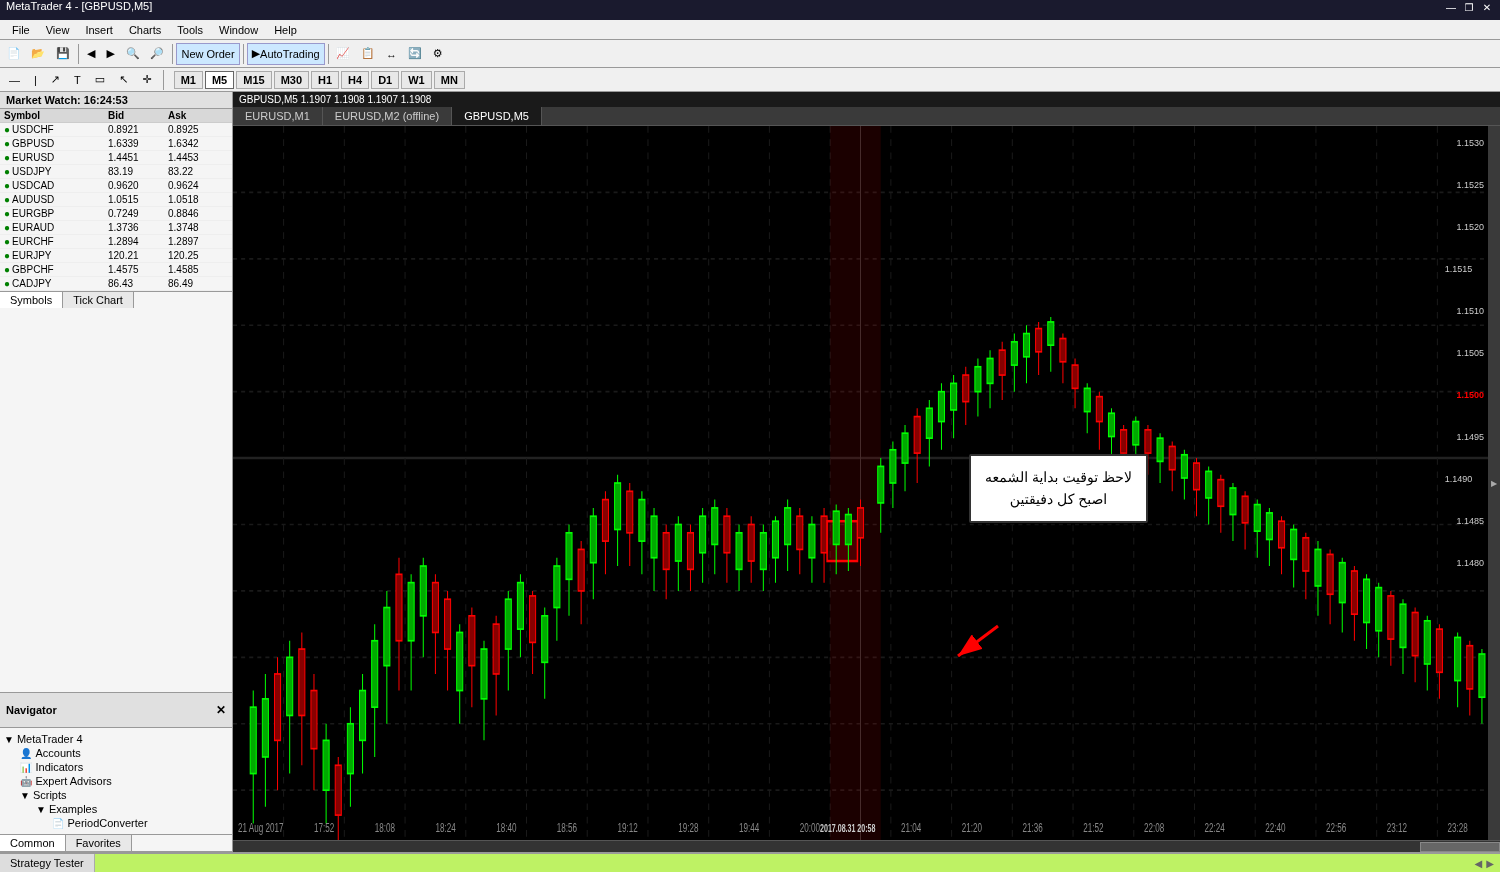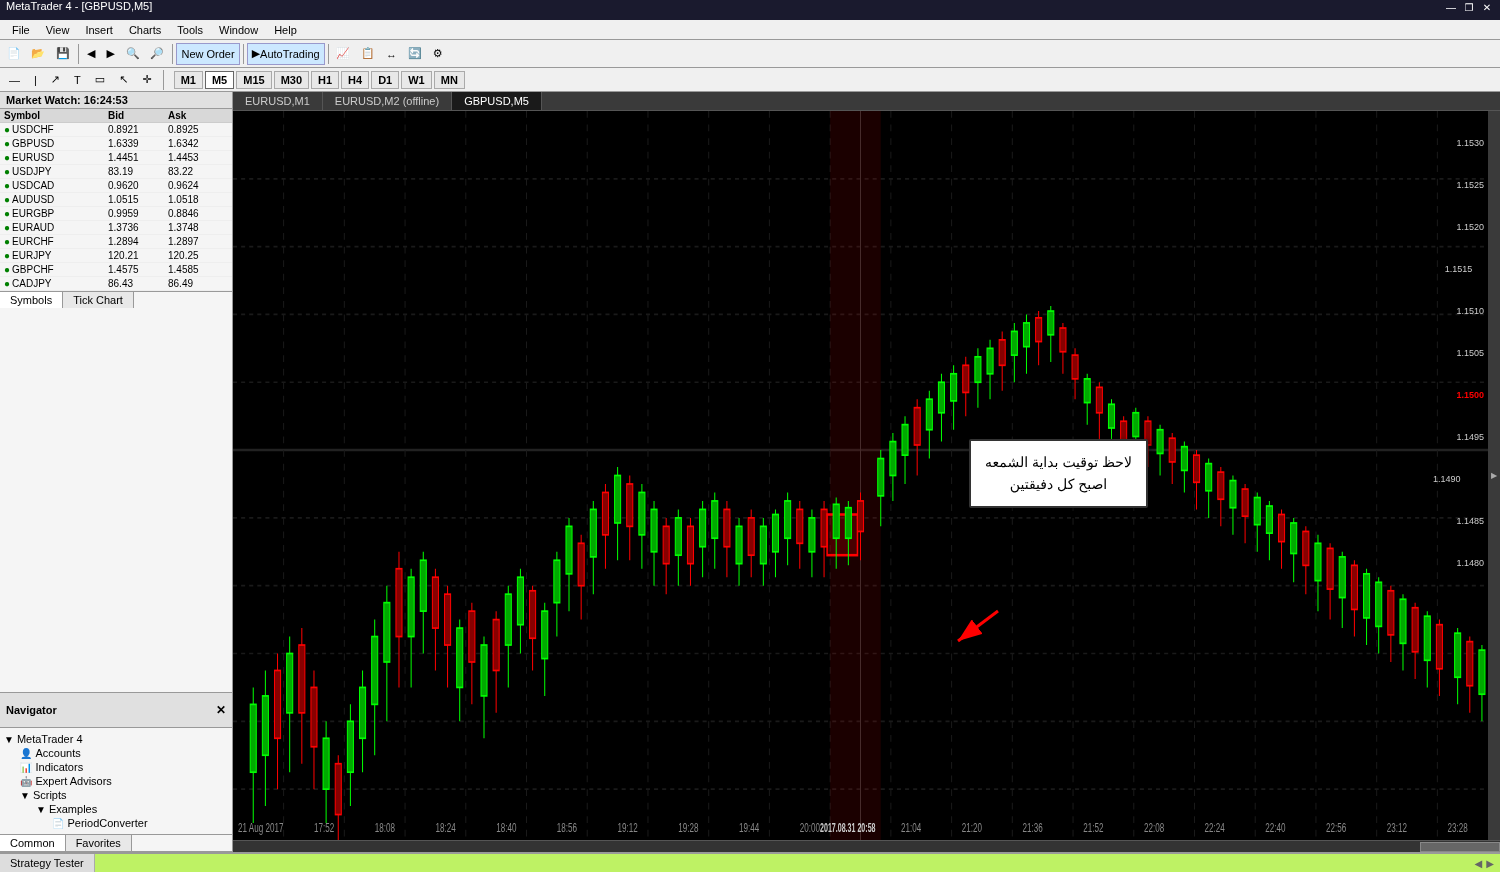--- a/index.html
+++ b/index.html
@@ -410,21 +410,21 @@
     <span class="bid">0.9620</span>
     <span class="ask">0.9624</span>
   </div>
           <div class="mw-row">
     <span><span class="mw-dot">●</span>AUDUSD</span>
     <span class="bid">1.0515</span>
     <span class="ask">1.0518</span>
   </div>
           <div class="mw-row">
     <span><span class="mw-dot">●</span>EURGBP</span>
-    <span class="bid">0.9959</span>
+    <span class="bid">0.7249</span>
     <span class="ask">0.8846</span>
   </div>
           <div class="mw-row">
     <span><span class="mw-dot">●</span>EURAUD</span>
     <span class="bid">1.3736</span>
     <span class="ask">1.3748</span>
   </div>
           <div class="mw-row">
     <span><span class="mw-dot">●</span>EURCHF</span>
     <span class="bid">1.2894</span>
@@ -488,20 +488,23 @@
         </div>
       </div>
       <div id="nav-tabs">
         <div class="nav-tab active">Common</div>
         <div class="nav-tab">Favorites</div>
       </div>
     </div>
   </div>
 
   <div id="chart-area">
+    <div id="chart-header">
+      <span>GBPUSD,M5 1.1907 1.1908 1.1907 1.1908</span>
+    </div>
     <div id="chart-tabs">
       <div class="chart-tab">EURUSD,M1</div>
       <div class="chart-tab">EURUSD,M2 (offline)</div>
       <div class="chart-tab active">GBPUSD,M5</div>
     </div>
     <div style="display:flex; flex:1; overflow:hidden;">
       <div id="chart-canvas">
         <svg id="chart-svg" viewBox="0 0 1240 430" preserveAspectRatio="none">
 
           <rect width="1240" height="430" fill="#000"></rect>
@@ -795,21 +798,21 @@
 
     <div style="display:flex; height:430px; position:absolute; right:12px; top:46px; width:55px; flex-direction:column; justify-content:space-between;">
       <div style="color:#ccc; font-size:9px; text-align:right; padding-right:4px;">1.1530</div>
       <div style="color:#ccc; font-size:9px; text-align:right; padding-right:4px;">1.1525</div>
       <div style="color:#ccc; font-size:9px; text-align:right; padding-right:4px;">1.1520</div>
       <div style="color:#ccc; font-size:9px; text-align:center; padding-right:4px;">1.1515</div>
       <div style="color:#ccc; font-size:9px; text-align:right; padding-right:4px;">1.1510</div>
       <div style="color:#ccc; font-size:9px; text-align:right; padding-right:4px;">1.1505</div>
       <div style="color:#f00; font-size:9px; text-align:right; padding-right:4px; font-weight:bold;">1.1500</div>
       <div style="color:#ccc; font-size:9px; text-align:right; padding-right:4px;">1.1495</div>
-      <div style="color:#ccc; font-size:9px; text-align:left; padding-right:4px;">1.1490</div>
+      <div style="color:#ccc; font-size:9px; text-align:center; padding-right:4px;">1.1490</div>
       <div style="color:#ccc; font-size:9px; text-align:right; padding-right:4px;">1.1485</div>
       <div style="color:#ccc; font-size:9px; text-align:right; padding-right:4px;">1.1480</div>
     </div>
 
     <div id="chart-scrollbar">
       <div id="chart-scrollbar-thumb"></div>
     </div>
   </div>
 </div>
 

